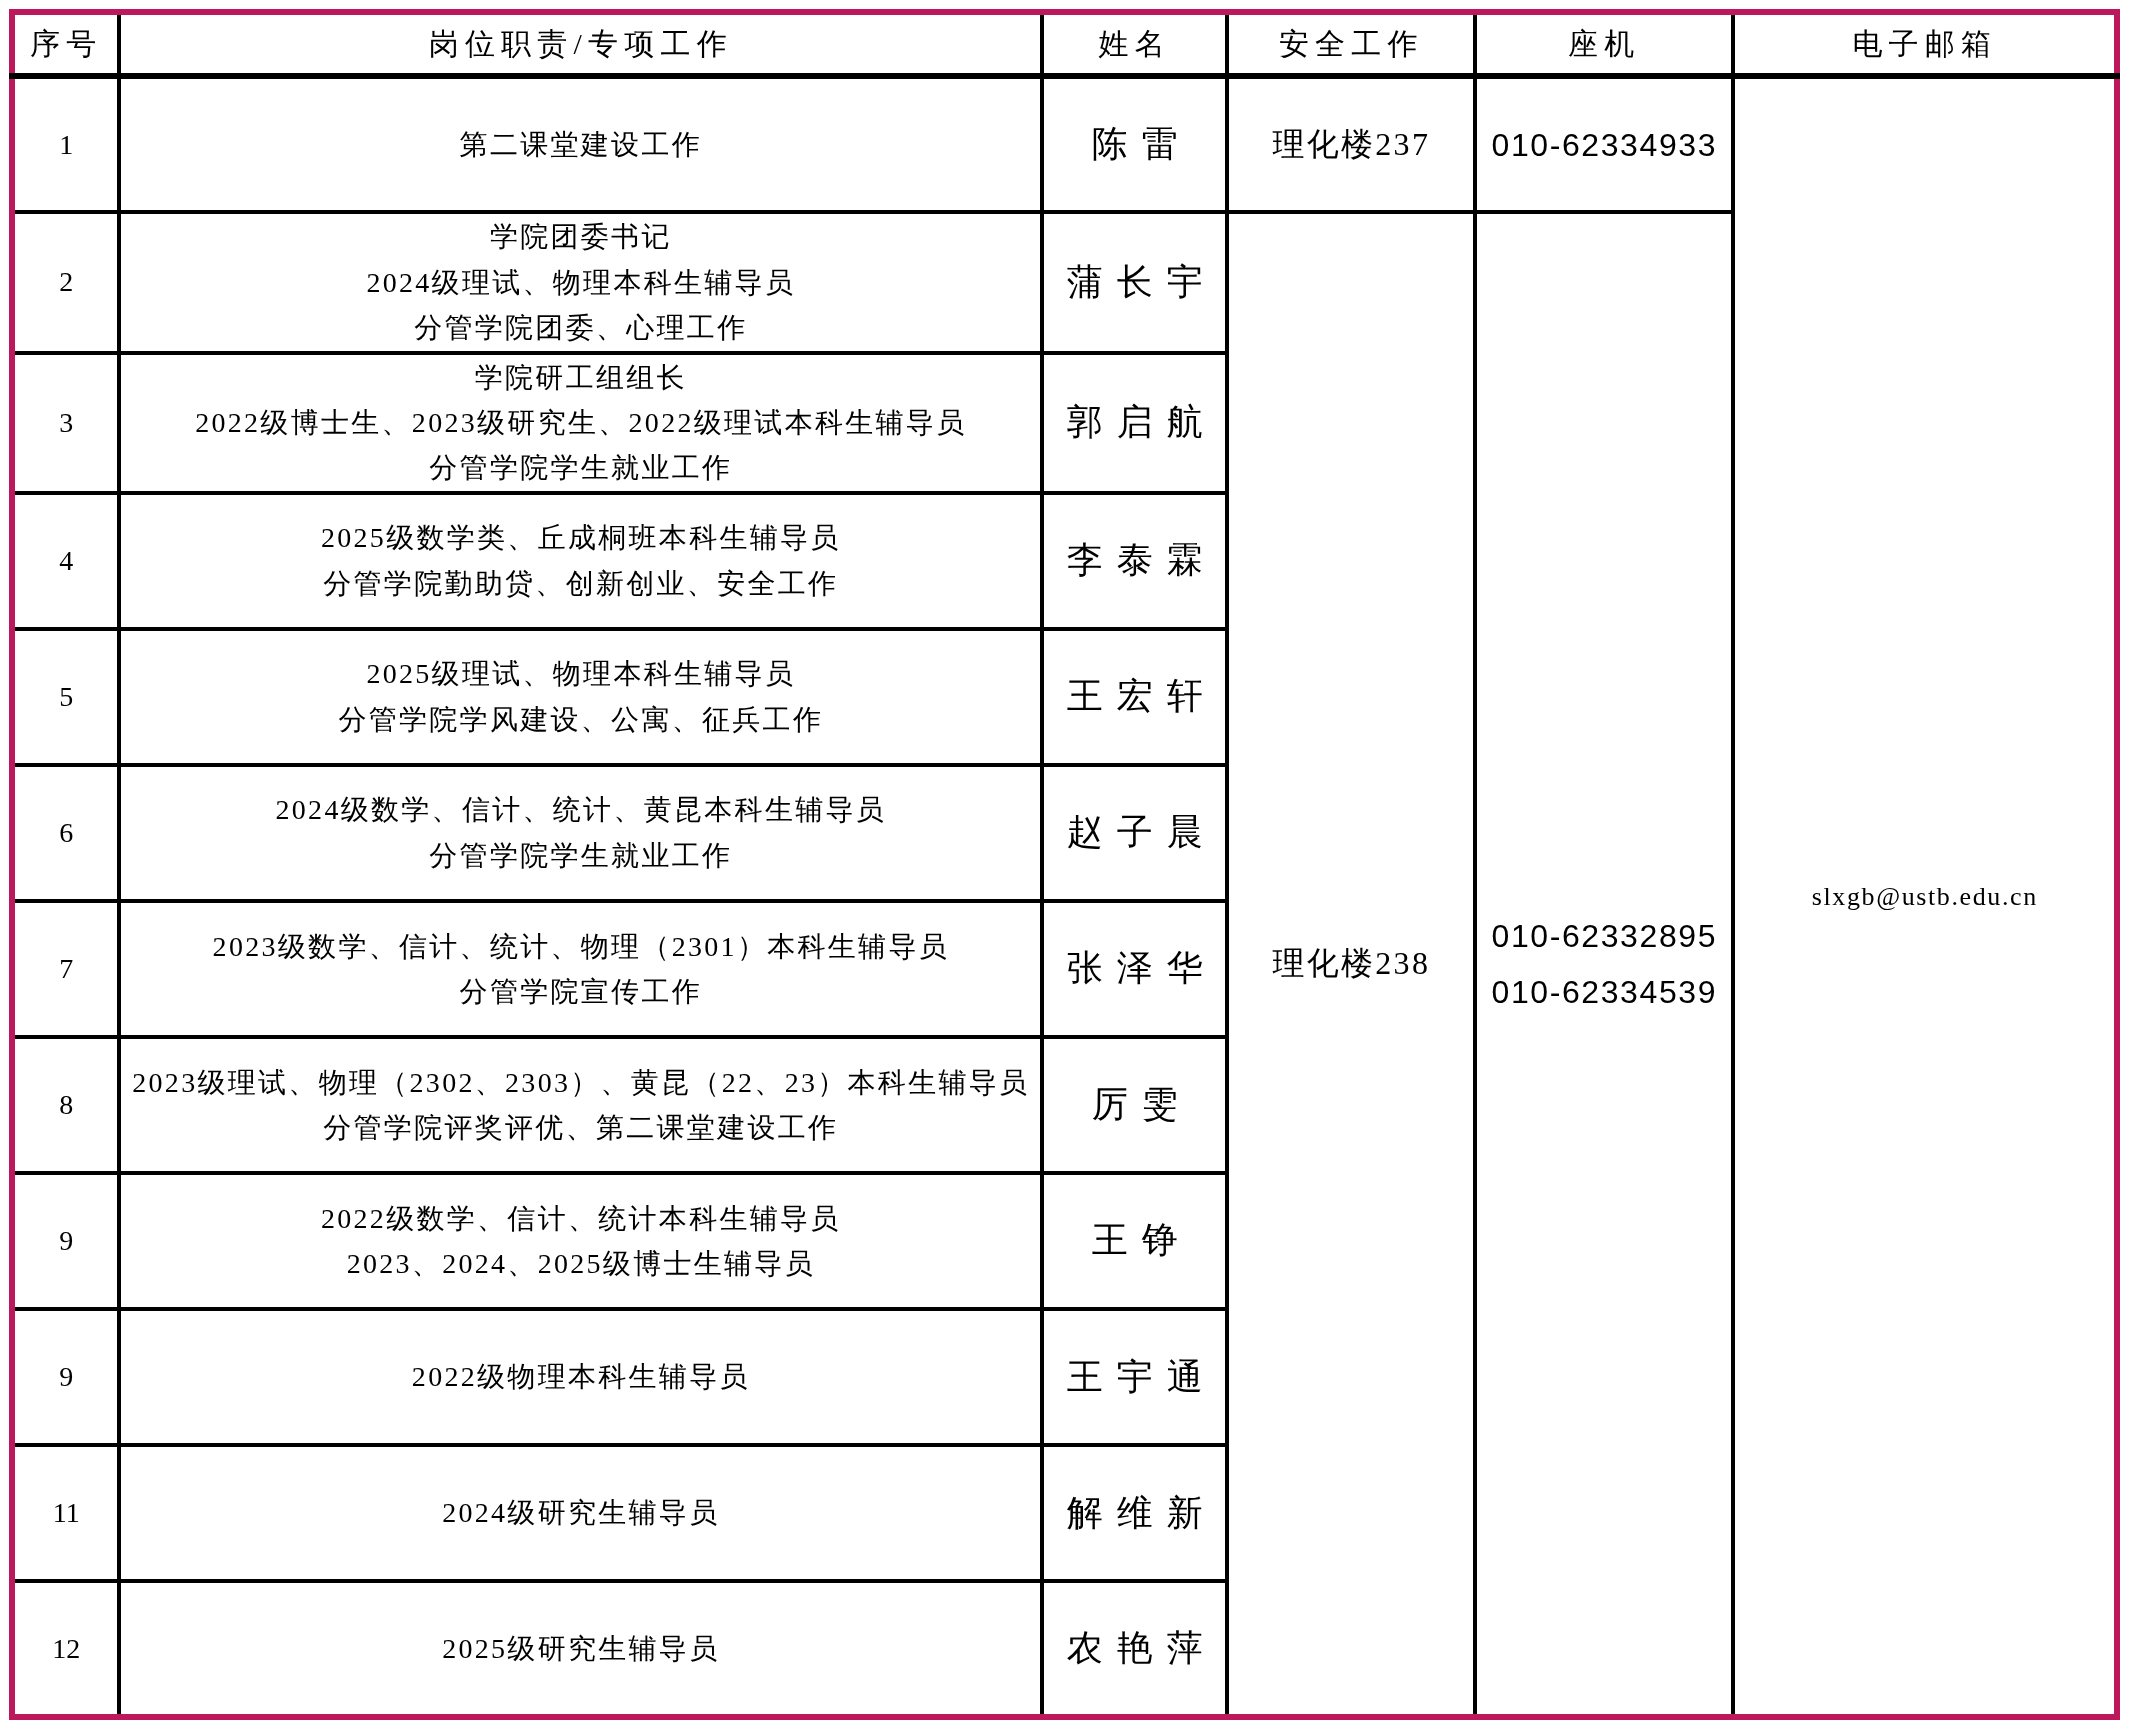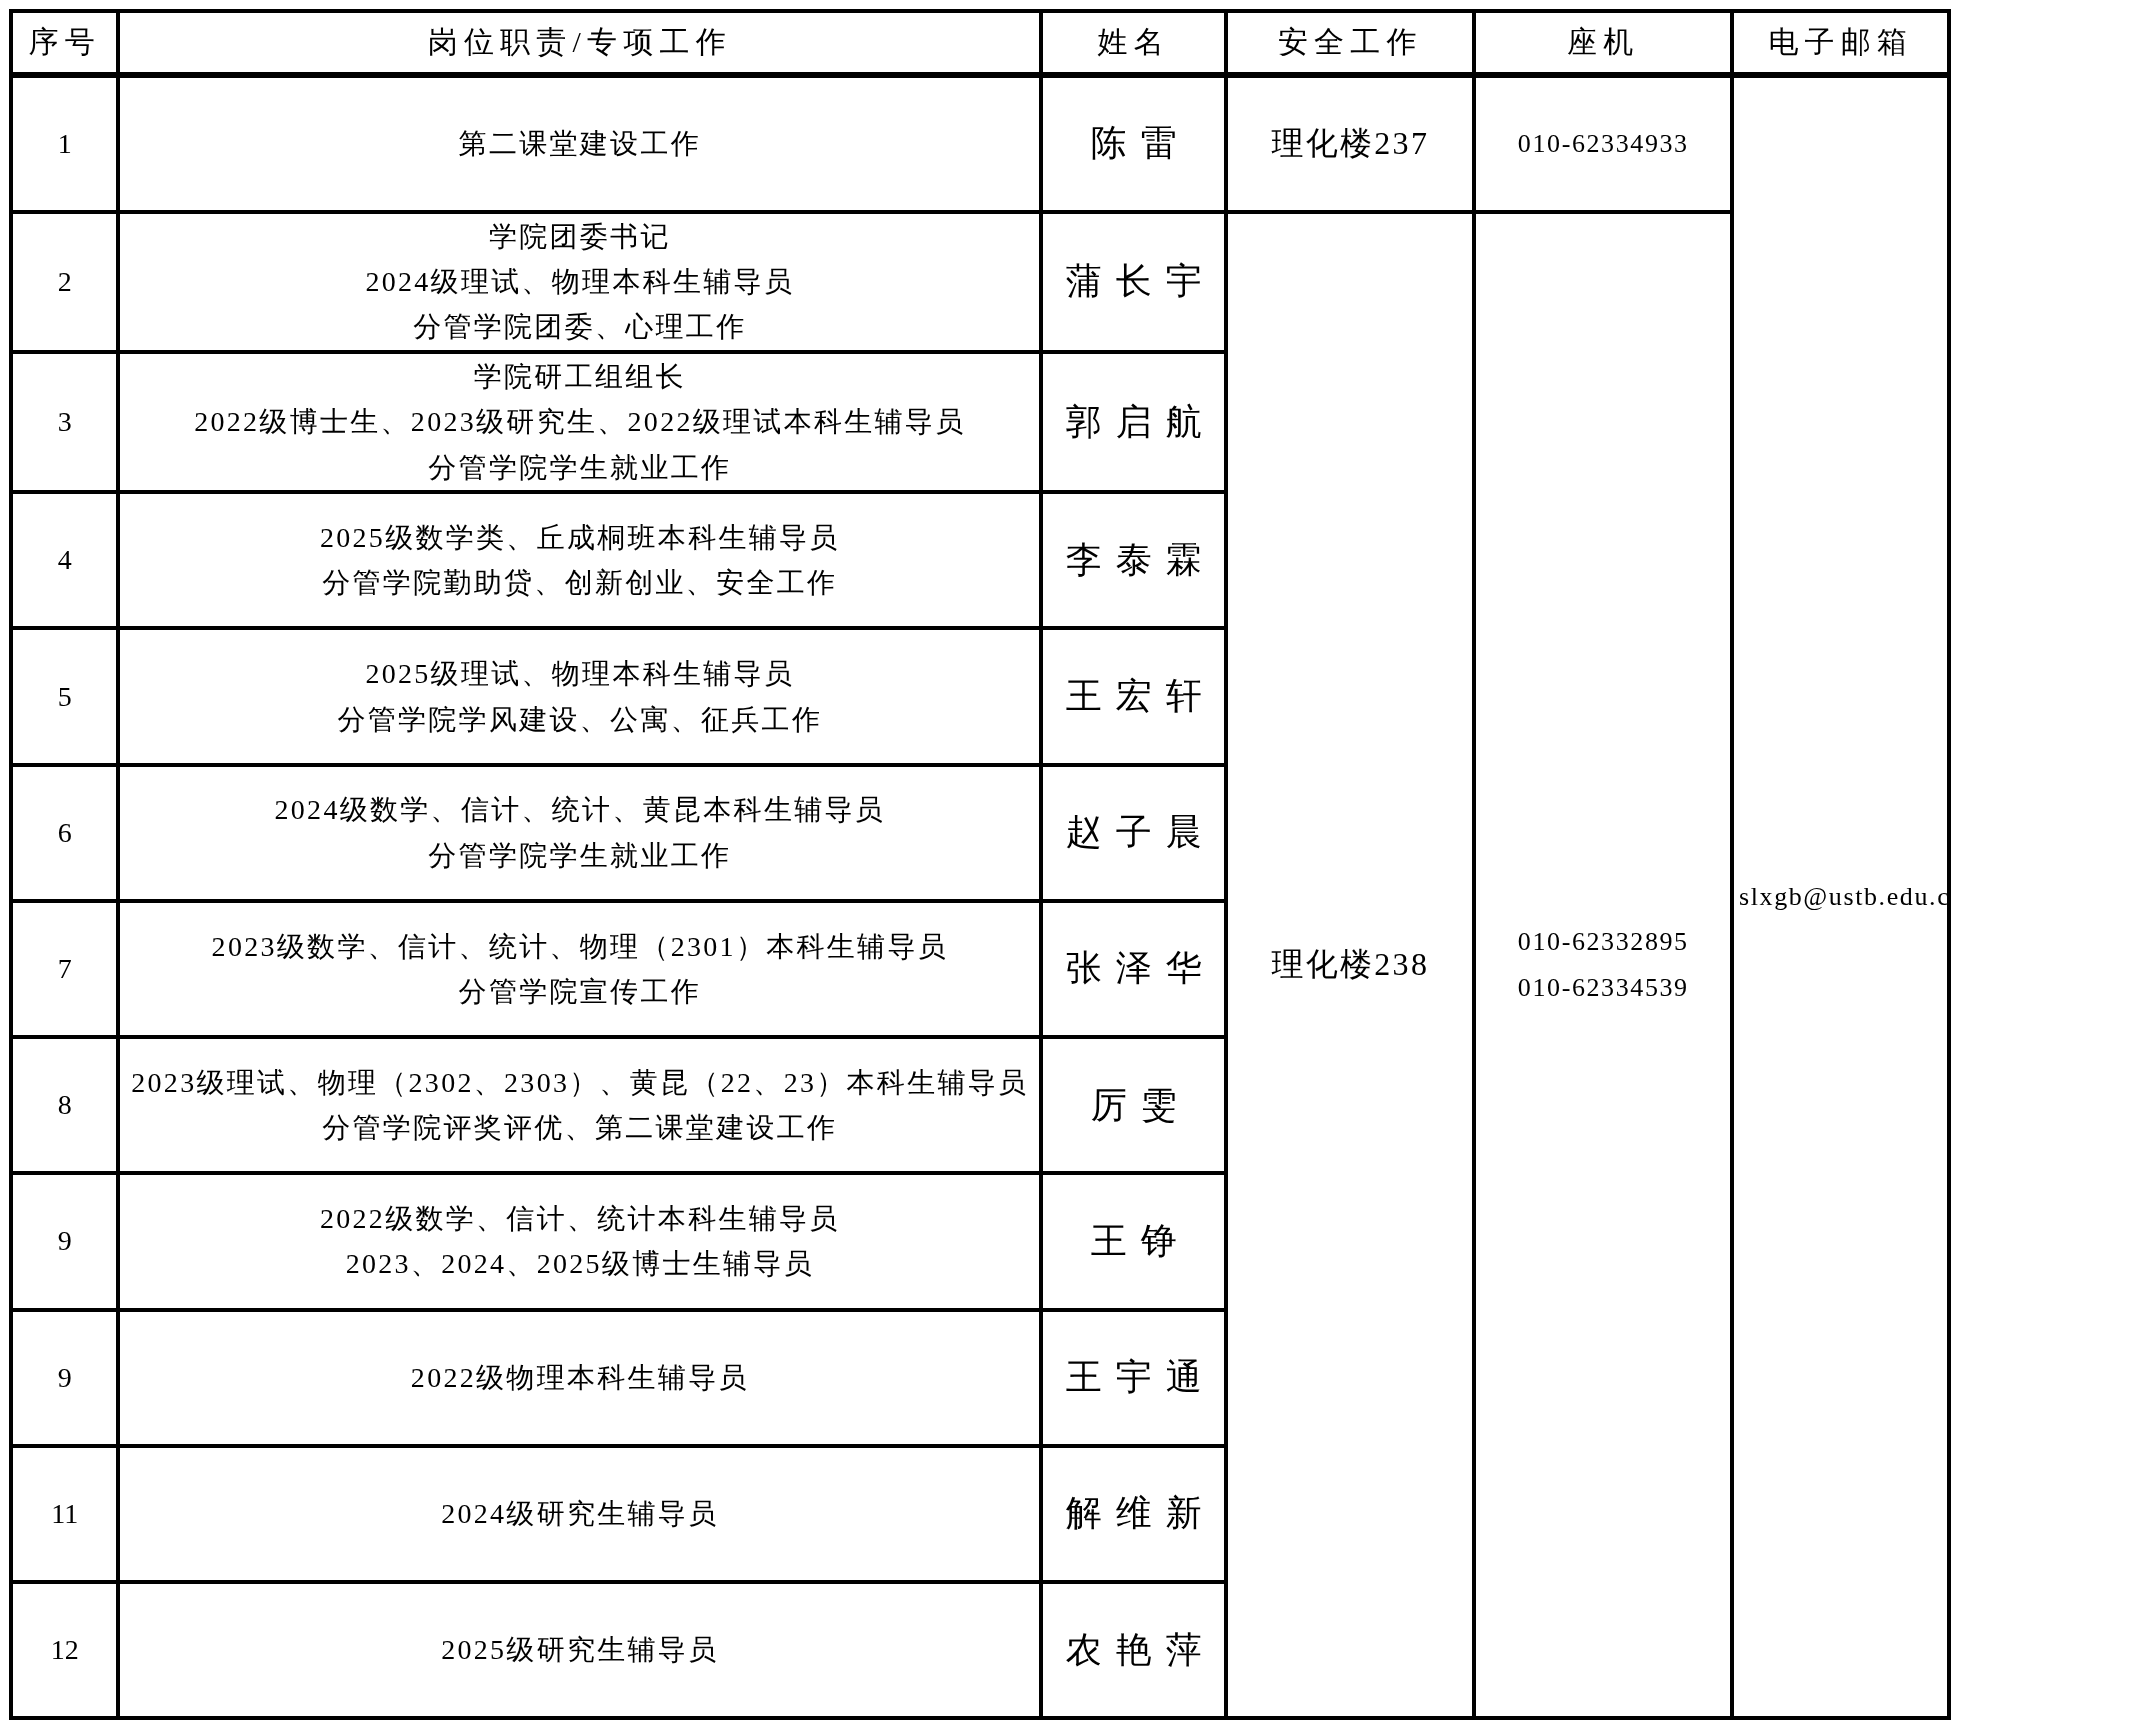--- a/index.html
+++ b/index.html
@@ -11,25 +11,25 @@
     width: 2129px;
     height: 1731px;
     position: relative;
     font-family: "Liberation Serif", "DejaVu Serif", serif;
     color: #000000;
   }
   table.roster {
     position: absolute;
     left: 9.3px;
     top: 9.3px;
-    width: 1942px;
+    width: 2111px;
     height: 1711px;
     border-collapse: collapse;
     table-layout: fixed;
-    border: 3px solid #be185d;
+    border: 6px solid #be185d;
     background: #ffffff;
   }
   .roster th, .roster td {
     border: 4.7px solid #000000;
     text-align: center;
     vertical-align: middle;
     padding: 0 4.7px;
     overflow: hidden;
   }
   .roster thead tr { height: 64px; }
@@ -53,22 +53,22 @@
   .cell-name {
     font-size: 36px;
     letter-spacing: 14px;
     text-indent: 14px;
   }
   .cell-office {
     font-size: 32px;
     letter-spacing: 2.3px;
   }
   .cell-phone {
-    font-family: Liberation Serif, serif;
-    font-size: 26px;
+    font-family: Liberation Sans, sans-serif;
+    font-size: 32px;
     letter-spacing: 1.6px;
     line-height: 1.75;
     white-space: pre-line;
   }
   .cell-email {
     font-family: Liberation Serif, serif;
     font-size: 26px;
     letter-spacing: 1.6px;
   }
 </style>

